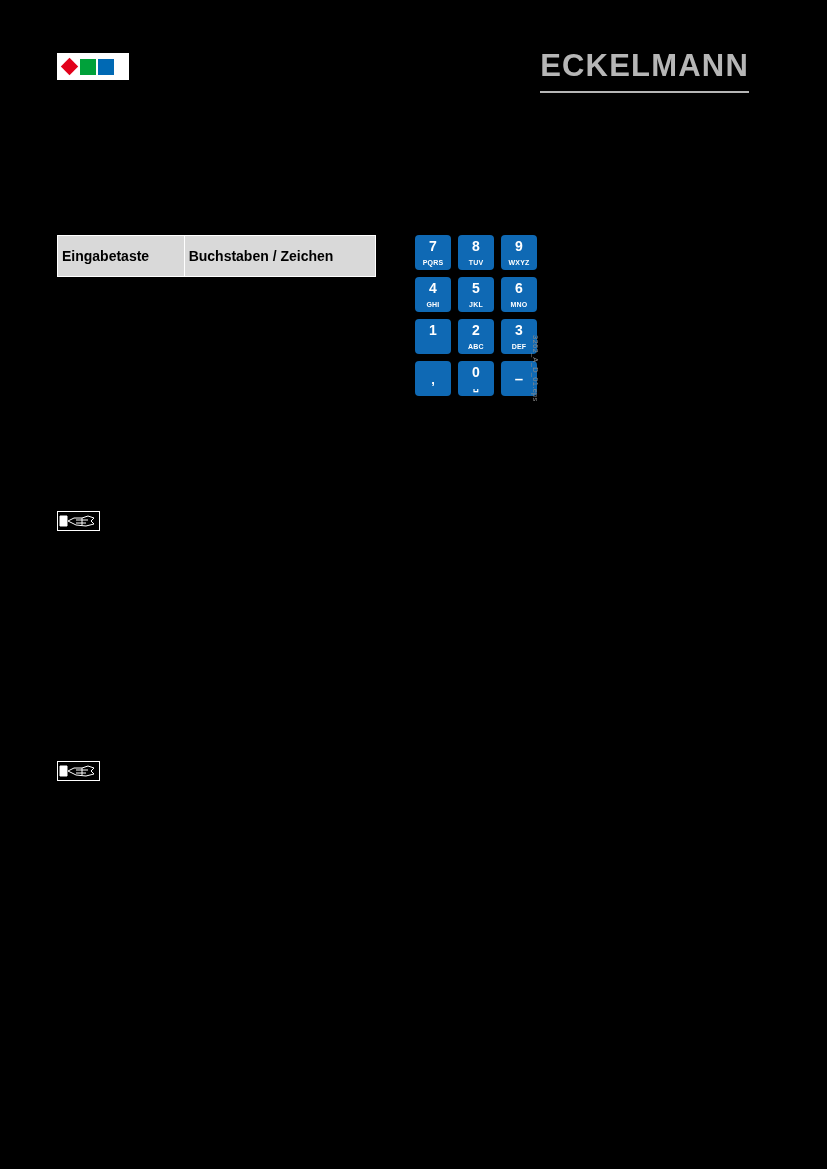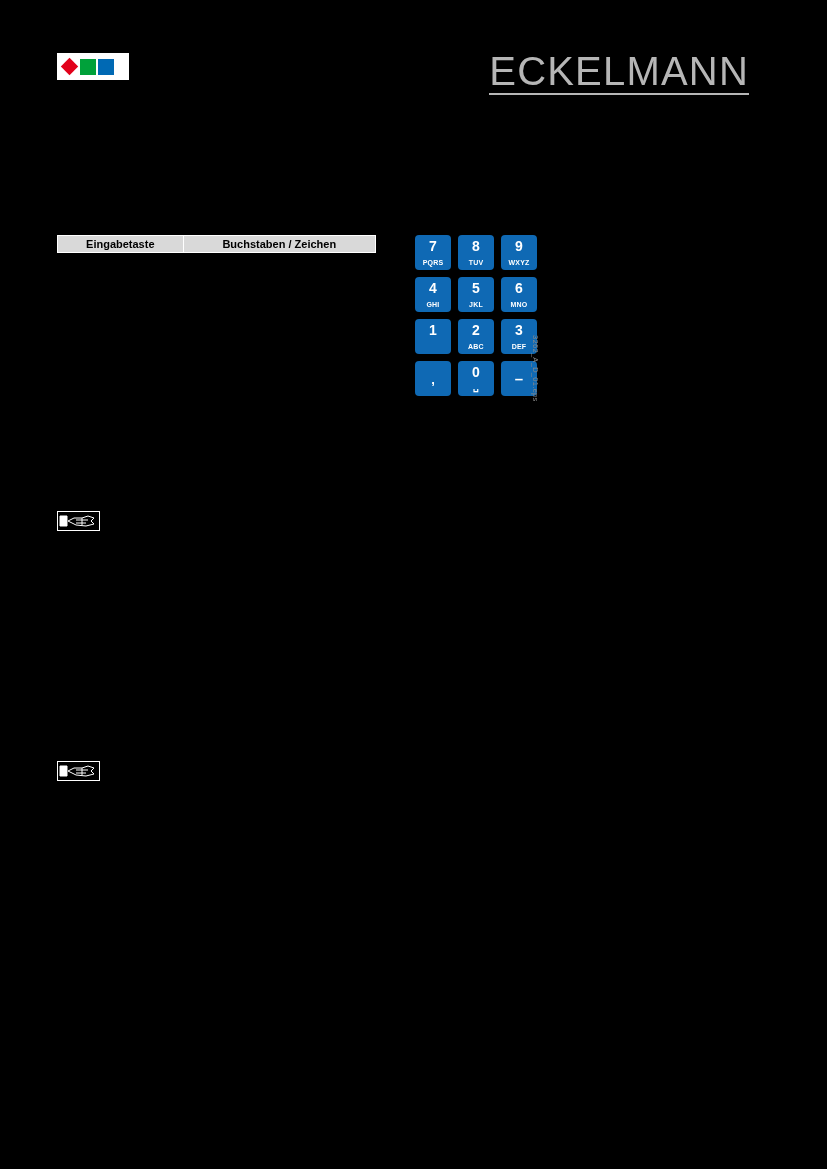--- a/index.html
+++ b/index.html
@@ -44,48 +44,48 @@
     margin-left: 2px;
   }
   .logo .green { background: #00a13a; }
   .logo .blue  { background: #0069b4; }
 
   
   .wordmark {
     position: absolute;
     right: 78px;
     top: 50px;
-    font-size: 40px;
+    font-size: 31px;
     letter-spacing: 1.2px;
     color: #b6b6b6;
     border-bottom: 2px solid #b6b6b6;
-    padding-bottom: 1px;
+    padding-bottom: 8px;
     line-height: 1.05;
-    font-weight: 400;
+    font-weight: 700;
     white-space: nowrap;
   }
 
   
   .tbl {
     position: absolute;
     left: 57px;
     top: 235px;
     width: 319px;
     border-collapse: collapse;
     font-size: 10.5px;
   }
   .tbl th {
     border: 1px solid #ffffff;
     background: #d9d9d9;
     color: #000000;
     font-weight: bold;
     height: 16px;
-    padding: 0 4px;
-    text-align: center;
-    font-size: 11px;
+    padding: 12px 4px;
+    text-align: left;
+    font-size: 14px;
   }
   .tbl td {
     border-left: 1px solid #000000;
     border-right: 1px solid #000000;
     border-bottom: 1px solid #000000;
     background: #000000;
     color: #000000;
     height: 15px;
     padding: 0 4px;
     font-size: 10.5px;

